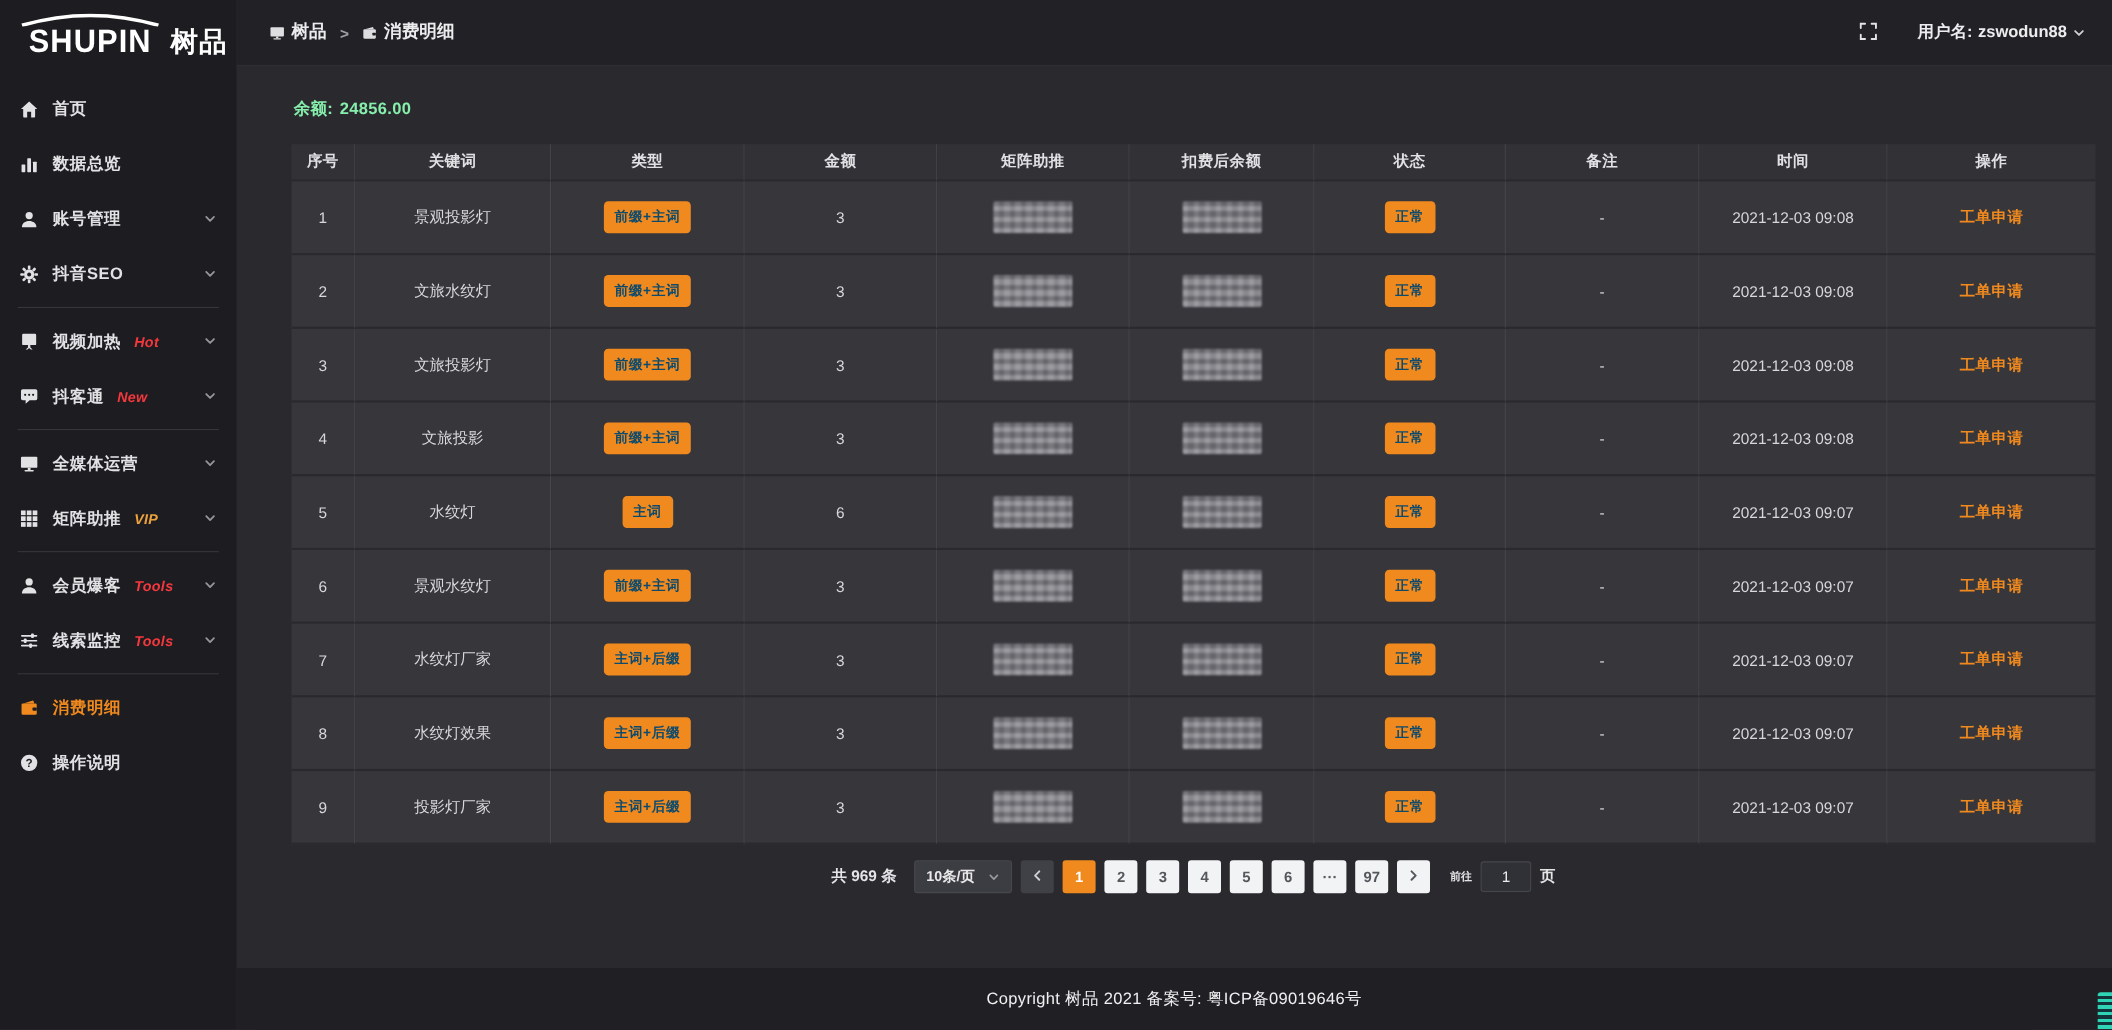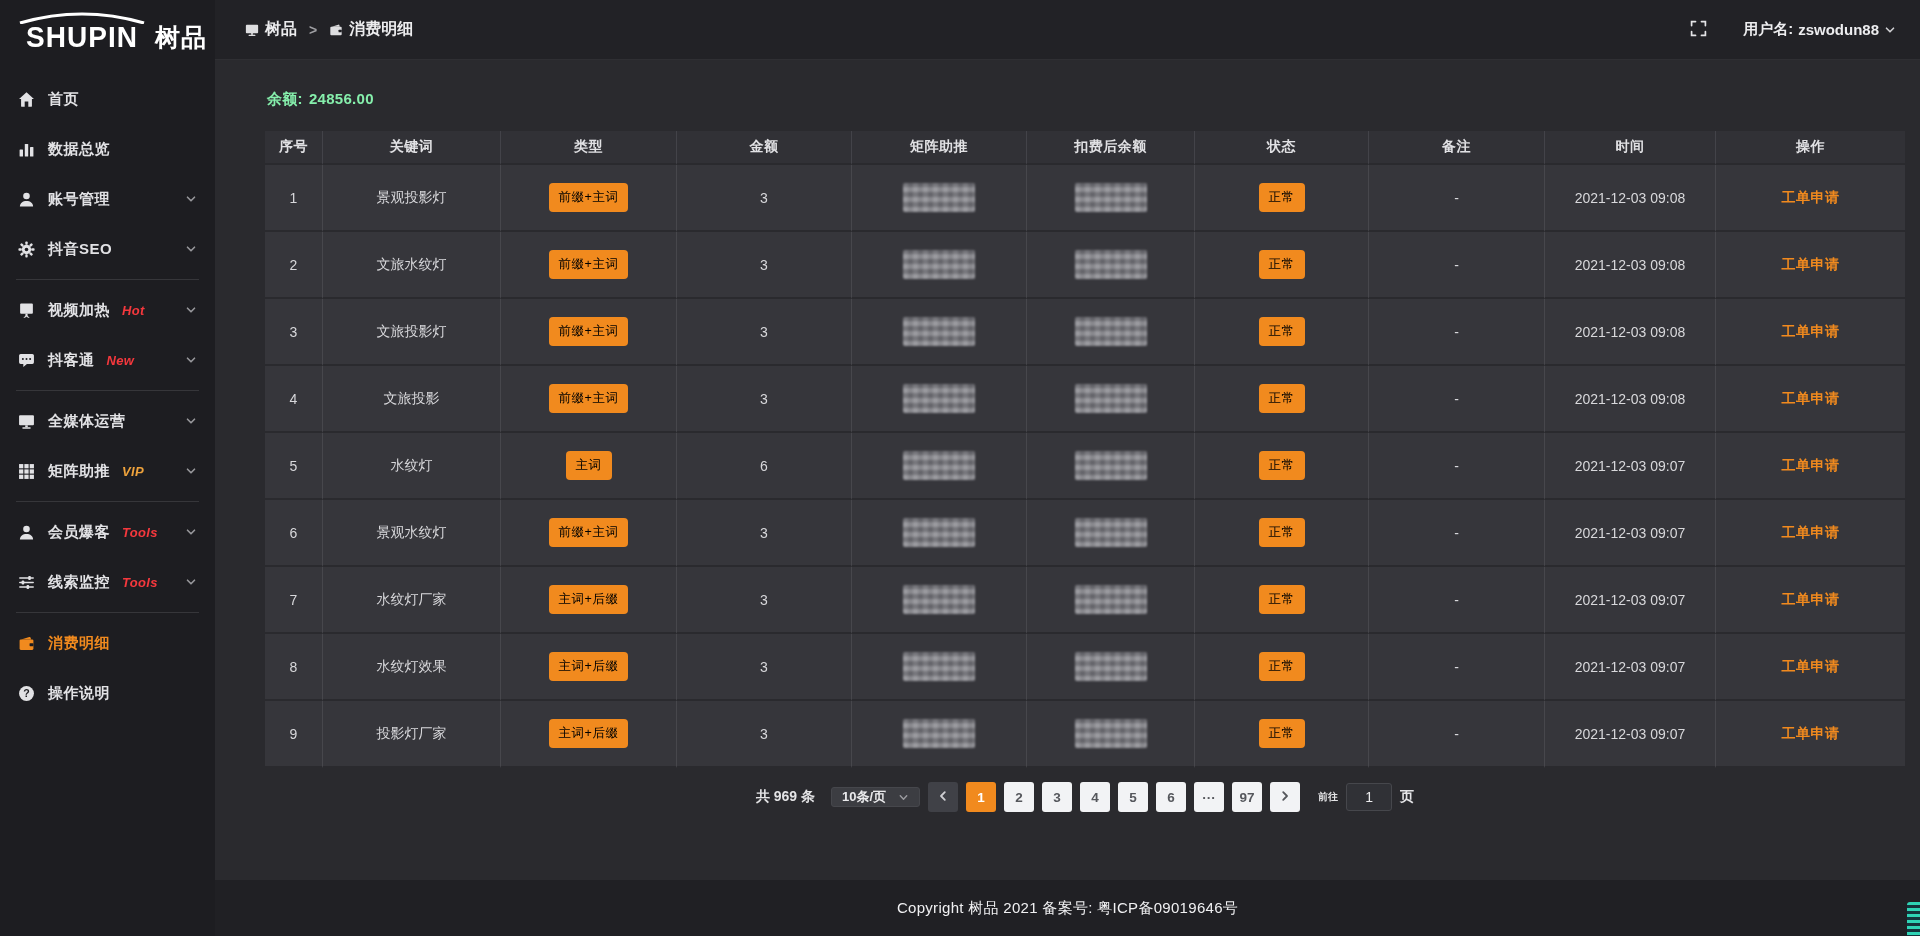--- a/index.html
+++ b/index.html
@@ -45,32 +45,32 @@
   main { flex:1; padding:0 15px 0 50px; }
   .balance { margin:30px 0 0 2px; font-size:15px; font-weight:bold; color:#86efac; letter-spacing:.3px; }
   .balance .value { margin-left:6px; }
 
   
   table.data-table { width:100%; border-collapse:separate; border-spacing:0; margin-top:22px; table-layout:fixed; }
   .data-table th { background:#313136; height:34px; font-size:14px; font-weight:600; color:#e1e1e4; border-right:1px solid #434349; border-bottom:2px solid #2a2a2e; text-align:center; letter-spacing:.5px; }
   .data-table th:last-child { border-right:none; }
   .data-table td { background:#36363b; height:67px; text-align:center; vertical-align:middle; font-size:14px; color:#d8d8db; border-right:1px solid #47474c; border-bottom:2px solid #2a2a2e; }
   .data-table td:last-child { border-right:none; }
-  .badge { display:inline-block; background:#f18a1e; color:#000000; font-size:12.5px; font-weight:normal; padding:6px 10px; border-radius:4px; letter-spacing:.5px; }
+  .badge { display:inline-block; background:#f18a1e; color:#0c4a6e; font-size:12.5px; font-weight:bold; padding:6px 10px; border-radius:4px; letter-spacing:.5px; }
   .masked { display:inline-block; width:72px; height:29px; border-radius:2px; vertical-align:middle;
     background-image:
       repeating-linear-gradient(0deg, rgba(200,200,205,.45) 0 5px, rgba(110,110,116,.45) 5px 10px),
       repeating-linear-gradient(90deg, #96969b 0 5px, #6f6f75 5px 10px);
     filter:blur(1.2px); opacity:.85; }
   .action-link { color:#f18a1e; cursor:pointer; font-weight:600; letter-spacing:.5px; }
 
   
   .pagination { margin-top:14px; display:flex; align-items:center; justify-content:center; gap:8px; }
   .pg-total { font-size:14px; color:#e4e4e6; margin-right:8px; font-weight:600; }
-  .pg-size { height:20px; background:#3c3d42; border:1px solid #46474c; border-radius:3px; display:flex; align-items:center; padding:0 10px; gap:12px; font-size:13px; color:#eaeaec; cursor:pointer; font-weight:600; }
+  .pg-size { height:30px; background:#3c3d42; border:1px solid #46474c; border-radius:3px; display:flex; align-items:center; padding:0 10px; gap:12px; font-size:13px; color:#eaeaec; cursor:pointer; font-weight:600; }
   .pg-size-caret { width:11px; height:11px; display:inline-flex; color:#9a9a9e; }
   .pg-size-caret svg { width:100%; height:100%; }
   .pg-btn { min-width:30px; height:30px; border:none; border-radius:3px; font-size:13.5px; font-weight:bold; cursor:pointer; display:inline-flex; align-items:center; justify-content:center; font-family:inherit; }
   .pg-prev { background:#404147; color:#cfcfd3; }
   .pg-next { background:#f2f3f5; color:#55575c; }
   .pg-prev svg, .pg-next svg { width:12px; height:12px; }
   .pg-pages { display:flex; gap:8px; }
   .pg-page { background:#f2f3f5; color:#55575c; }
   .pg-page.active { background:#f18a1e; color:#fff; }
   .pg-goto-label { margin-left:10px; font-size:10px; color:#e4e4e6; font-weight:600; }

